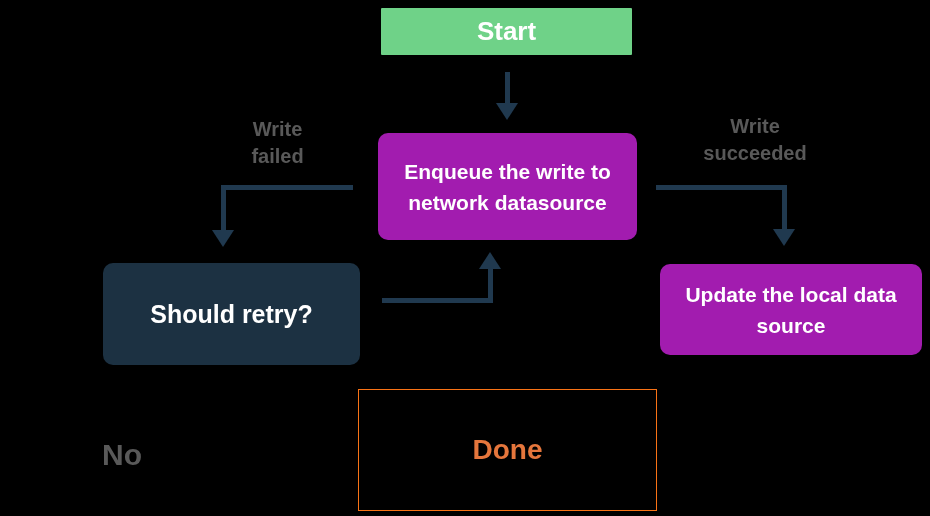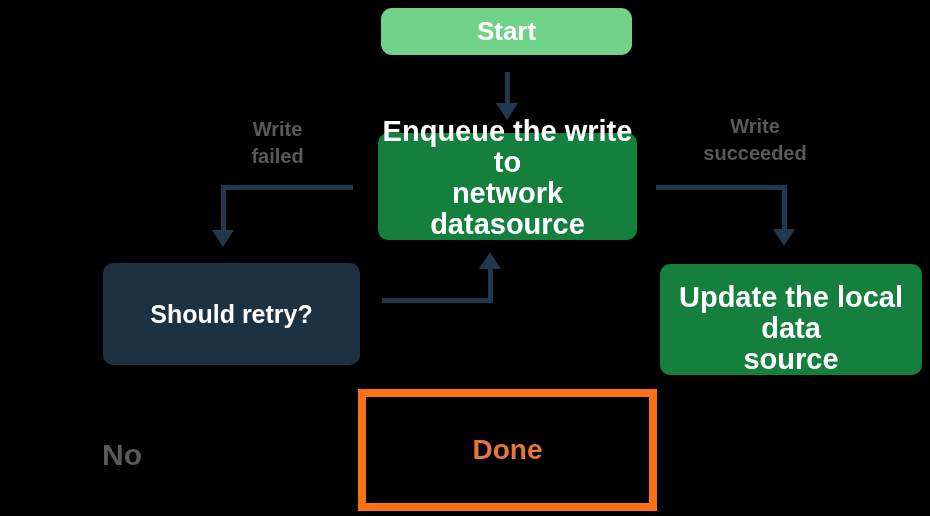--- a/index.html
+++ b/index.html
@@ -21,41 +21,40 @@
     align-items: center;
     justify-content: center;
     text-align: center;
     font-weight: bold;
     box-sizing: border-box;
   }
   .node-label { white-space: pre-line; }
   .node.start {
     background: #6FD288;
     color: #FFFFFF;
-    border-radius: 11px;
+    border-radius: 1px;
     font-size: 26px;
   }
   .node.process {
-    background: #15803d;
+    background: #a21caf;
     color: #FFFFFF;
     border-radius: 10px;
-    font-size: 29px;
+    font-size: 21px;
     line-height: 31px;
     padding: 0 4px;
-    align-items: flex-end;
   }
   .node.decision {
     background: #1C3142;
     color: #FFFFFF;
     border-radius: 10px;
     font-size: 25px;
   }
   .node.done {
     background: transparent;
-    border: 8px solid #f97316;
+    border: 1px solid #f97316;
     color: #E5763C;
     font-size: 28px;
     border-radius: 0;
   }
   .seg {
     position: absolute;
     background: #20394F;
   }
   .head {
     position: absolute;
@@ -120,21 +119,21 @@
     <div class="seg" style="left:782px; top:185px; width:5px; height:45px;"></div>
     <div class="head down" style="left:773px; top:229px;"></div>
   </div>
   <div class="edge-label small" style="left:680px; top:113px; width:150px;">Write
 succeeded</div>
 
   <div class="node decision" style="left:103px; top:263px; width:257px; height:102px;">
     <span class="node-label">Should retry?</span>
   </div>
 
-  <div class="node process" style="left:660px; top:264px; width:262px; height:111px;">
+  <div class="node process" style="left:660px; top:264px; width:262px; height:91px;">
     <span class="node-label">Update the local data
 source</span>
   </div>
 
   <div>
     <div class="seg" style="left:382px; top:298px; width:111px; height:5px;"></div>
     <div class="seg" style="left:488px; top:268px; width:5px; height:35px;"></div>
     <div class="head up" style="left:479px; top:252px;"></div>
   </div>
 

